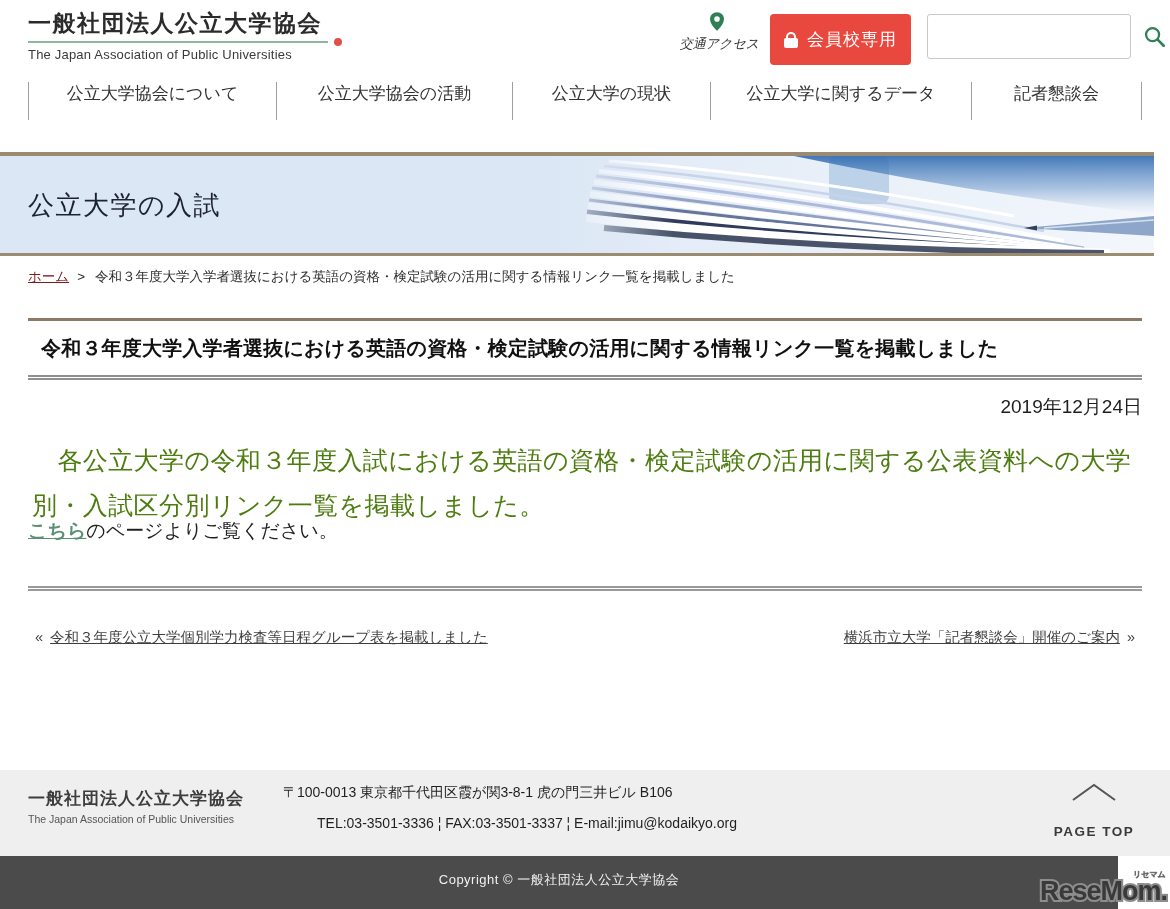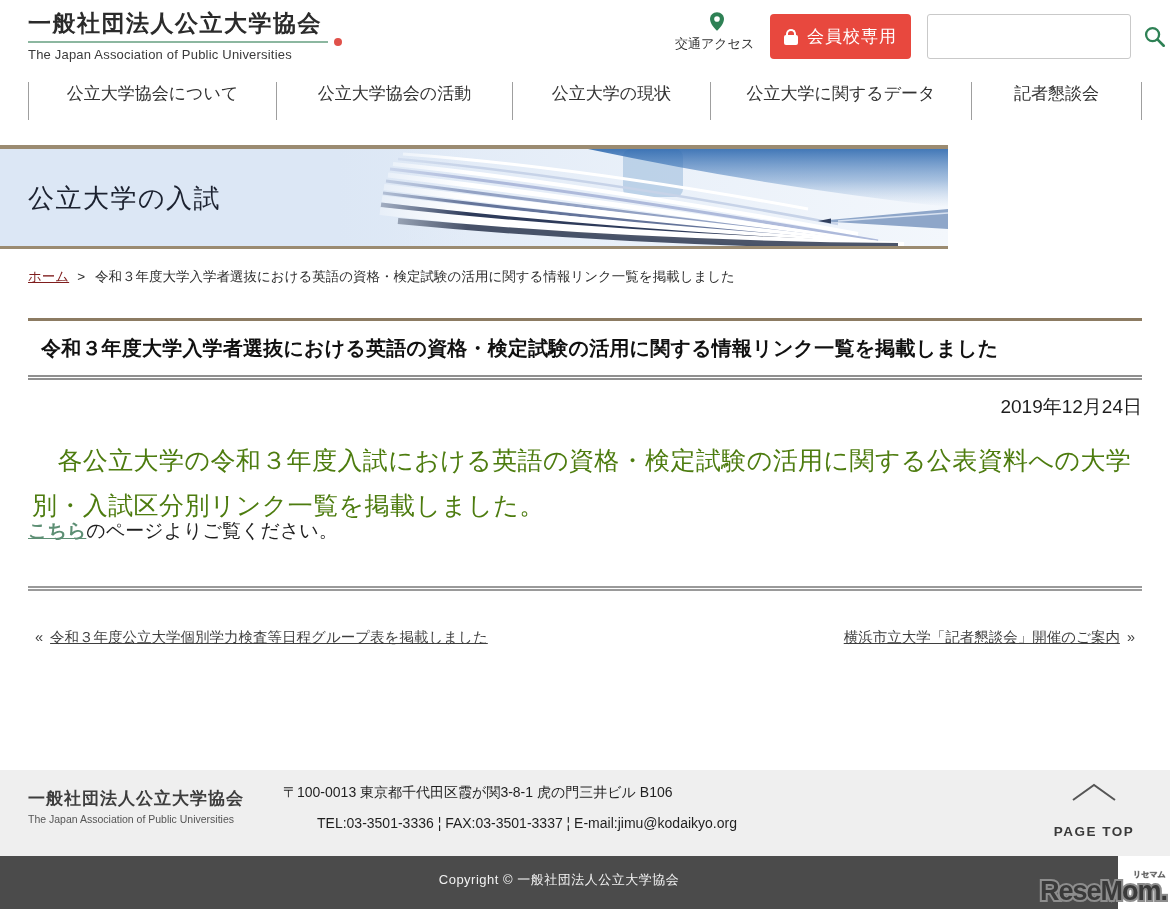--- a/index.html
+++ b/index.html
@@ -8,45 +8,45 @@
   .page { position:relative; width:1170px; height:909px; overflow:hidden; background:#fff; }
 
   
   .header { position:absolute; top:0; left:0; width:1170px; height:82px; background:#fff; }
   .logo { position:absolute; left:28px; top:9px; cursor:pointer; }
   .logo-title { font-size:23px; font-weight:600; color:#2b2b2b; letter-spacing:1.5px; line-height:1.3; }
   .logo-underline { position:relative; width:300px; height:2px; background:#8cb7a0; margin-top:2px; }
   .logo-underline .dot { position:absolute; right:-14px; top:-3px; width:8px; height:8px; border-radius:50%; background:#e0514a; }
   .logo-subtitle { font-size:13px; color:#3a3a3a; margin-top:4px; letter-spacing:0.2px; }
 
-  .access { position:absolute; left:675px; top:11px; width:84px; text-align:left; cursor:pointer; }
+  .access { position:absolute; left:675px; top:11px; width:84px; text-align:right; cursor:pointer;font-style:italic; }
   .access svg { display:block; margin:0 auto; }
   .access-label { font-size:13px; color:#333; margin-top:3px; white-space:nowrap; }
 
-  .member-btn { position:absolute; left:770px; top:14px; width:141px; height:45px; background:#e8483e; border:none;
+  .member-btn { position:absolute; left:770px; top:14px; width:141px; height:51px; background:#e8483e; border:none;
     border-radius:4px; color:#fff; font-size:17px; letter-spacing:1px; display:flex; align-items:center;
     justify-content:center; gap:9px; cursor:pointer; font-family:inherit; }
   .lock-icon { position:relative; display:inline-block; width:14px; height:16px; }
   .lock-shackle { position:absolute; top:0; left:2px; width:10px; height:9px; border:2px solid #fff; border-bottom:none; border-radius:5px 5px 0 0; }
   .lock-body { position:absolute; bottom:0; left:0; width:14px; height:10px; background:#fff; border-radius:2px; }
 
   .search-box { position:absolute; left:927px; top:14px; width:204px; height:45px; border:1px solid #c9c9c9;
     border-radius:3px; background:#fff; display:flex; align-items:center; }
   .search-input { flex:1; height:100%; border:none; outline:none; padding:0 6px 0 10px; font-size:15px; font-family:inherit; background:transparent; }
   .search-btn { border:none; background:transparent; padding:0 10px 0 0; cursor:pointer; display:flex; align-items:center; }
 
   
   .nav { position:absolute; top:82px; left:28px; width:1116px; height:49px; display:flex; align-items:flex-start; }
   .nav-sep { width:1px; height:38px; background:#9f9f9f; flex:0 0 1px; }
   .nav-item { font-size:17px; color:#333; text-align:center; cursor:pointer; white-space:nowrap; }
   .nav-item.w1{ flex:0 0 247px; } .nav-item.w2{ flex:0 0 235px; } .nav-item.w3{ flex:0 0 197px; }
   .nav-item.w4{ flex:0 0 260px; } .nav-item.w5{ flex:0 0 169px; }
 
   
-  .hero { position:absolute; top:145px; left:0; width:948px; height:104px; border-top:4px solid #9b8b71;
+  .hero { position:absolute; top:152px; left:0; width:1154px; height:104px; border-top:4px solid #9b8b71;
     border-bottom:3px solid #9b8b71; background:linear-gradient(90deg,#dce7f5 0%,#dce7f5 48%,#e9eff9 62%,#f1f5fb 100%); overflow:hidden;padding-left:38px; }
   .hero-art { position:absolute; right:0; top:0; width:610px; height:97px; }
   .hero-title { position:absolute; left:28px; top:50%; transform:translateY(-50%); font-size:26px; letter-spacing:1.5px; color:#1c2230; }
 
   
   .breadcrumb { position:absolute; top:268px; left:28px; width:1114px; font-size:13.5px; color:#2e2e2e; white-space:nowrap; }
   .breadcrumb .bc-home { color:#7f1d1d; text-decoration:underline; cursor:pointer; }
   .breadcrumb .bc-sep { margin:0 10px 0 8px; }
 
   

